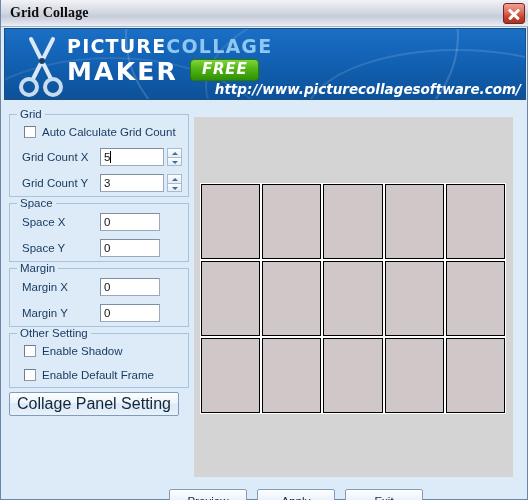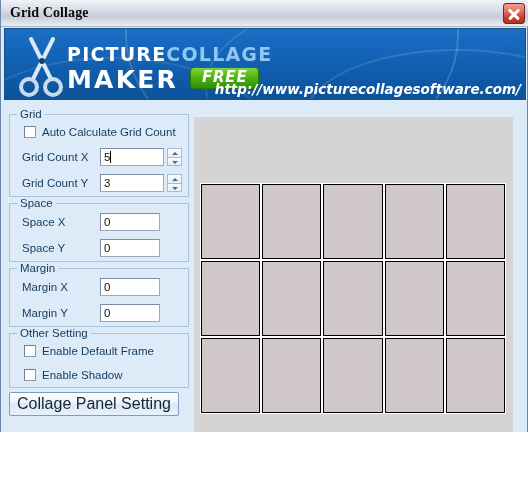--- a/index.html
+++ b/index.html
@@ -7,21 +7,21 @@
     padding: 0;
     background: #ffffff;
   }
   body {
     font-family: "Liberation Sans", sans-serif;
   }
 
   #app {
     position: relative;
     width: 528px;
-    height: 432px;
+    height: 500px;
     overflow: hidden;
     background: #d6e6f5;
   }
 
   
   .window {
     position: absolute;
     left: 0; top: 0;
     width: 528px;
     height: 500px;
@@ -110,21 +110,21 @@
     position: absolute;
     left: 8px;
     top: 6px;
     width: 58px;
     height: 62px;
   }
 
   .logo-text {
     position: absolute;
     left: 62px;
-    top: 16px;
+    top: 8px;
     line-height: 1;
     white-space: nowrap;
   }
   .logo-line1 {
     font-family: "DejaVu Sans", sans-serif;
     font-weight: bold;
     font-size: 19px;
     letter-spacing: 1.2px;
   }
   .logo-picture { color: #ffffff; }
@@ -483,25 +483,25 @@
         <div class="row">
           <span class="row-label">Margin Y</span>
           <span class="txtbox">0</span>
         </div>
       </fieldset>
 
       <fieldset class="group">
         <legend>Other Setting</legend>
         <div class="cbrow">
           <span class="checkbox"></span>
-          <span class="cblabel">Enable Default Frame</span>
+          <span class="cblabel">Enable Shadow</span>
         </div>
         <div class="cbrow">
           <span class="checkbox"></span>
-          <span class="cblabel">Enable Shadow</span>
+          <span class="cblabel">Enable Default Frame</span>
         </div>
       </fieldset>
 
       <button class="panel-btn">Collage Panel Setting</button>
     </div>
 
     <div class="preview">
       <div class="grid-wrap" id="grid-wrap" style="grid-template-columns: repeat(5, 1fr); grid-template-rows: repeat(3, 1fr);">
           <div class="cell" style="background: rgb(207, 199, 200);"></div>
           <div class="cell" style="background: rgb(207, 199, 200);"></div>

